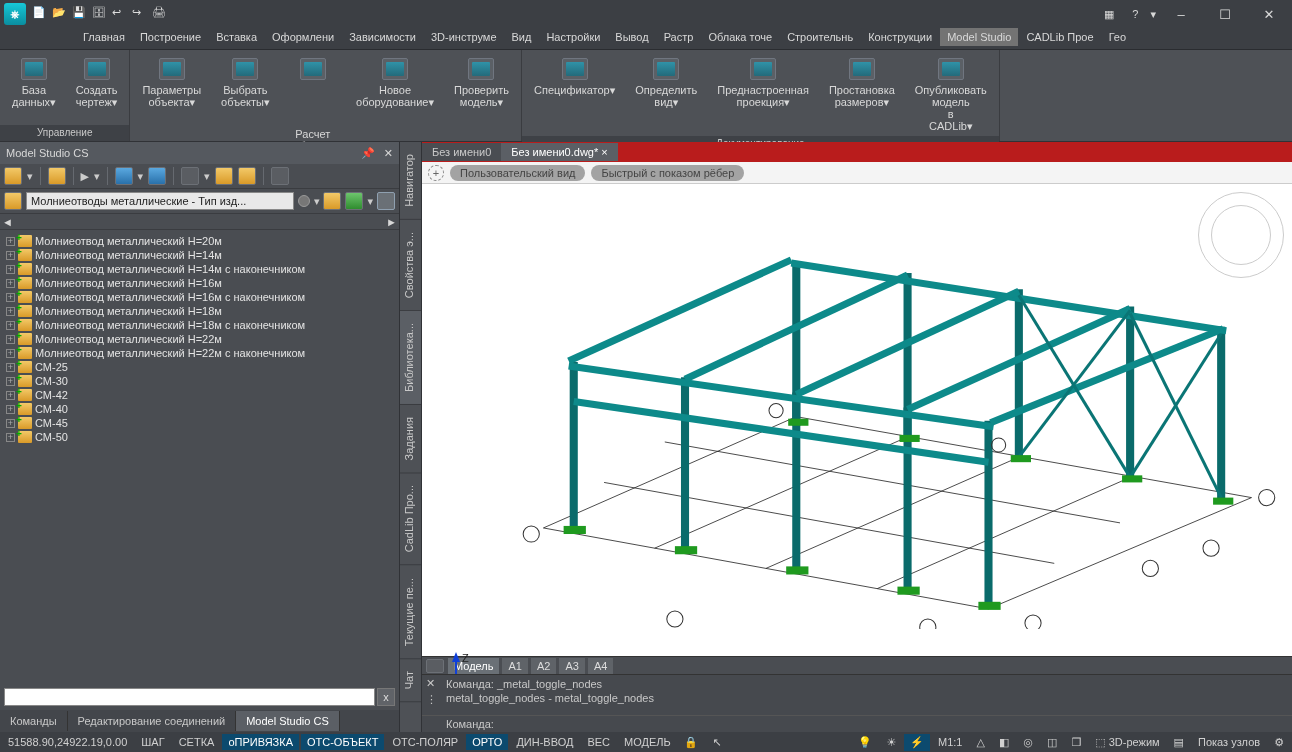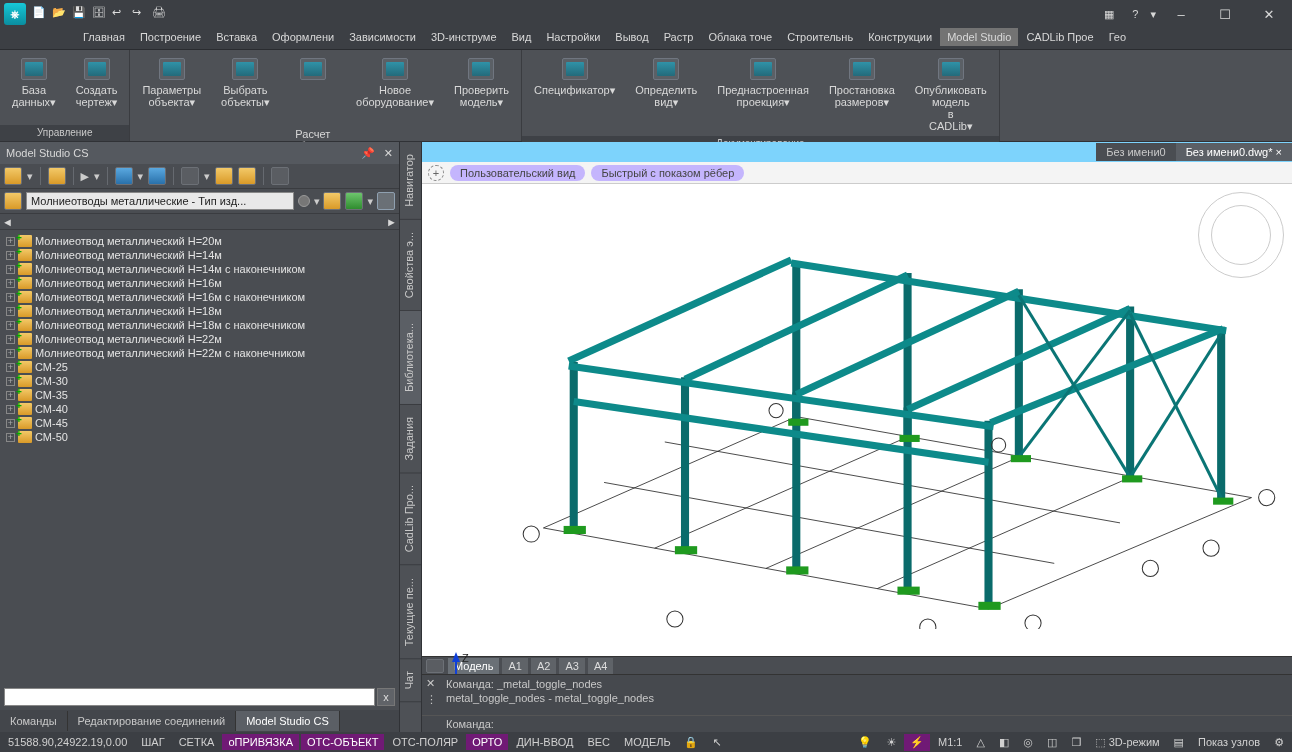--- a/index.html
+++ b/index.html
@@ -41,38 +41,38 @@
 .panel-filter { padding:4px; display:flex; gap:2px;}
 .panel-filter input { flex:1; height:18px; background:#fff; border:1px solid #888; }
 .panel-filter button { width:18px; height:18px; background:#606368; border:1px solid #777; color:#ddd; cursor:pointer;}
 .panel-tabs { height:22px; background:#43464b; display:flex; align-items:center;}
 .ptab { padding:4px 10px; cursor:pointer; color:#c8c8c8; border-right:1px solid #333;}
 .ptab.active { background:#5b5f65; color:#fff;}
 .side-tabs { width:22px; background:#4e5156; display:flex; flex-direction:column; border-right:1px solid #303236;}
 .side-tab { writing-mode:vertical-rl; transform:rotate(180deg); padding:12px 3px; text-align:center; cursor:pointer; color:#c8c8c8; border-top:1px solid #3a3c40; white-space:nowrap;}
 .side-tab.active { background:#5b5f65;}
 .viewarea { flex:1; display:flex; flex-direction:column; min-width:0;}
-.doctabs { height:20px; background:#7dd3fc; display:flex; align-items:center;justify-content:flex-end;}
+.doctabs { height:20px; background:#b91c1c; display:flex; align-items:center;}
 .doctab { padding:3px 10px; color:#c9c9c9; cursor:pointer; background:#4a4d52;}
 .doctab.active { background:#5b5f65; color:#fff;}
 .viewbar { height:22px; background:#f4f4f4; display:flex; align-items:center; gap:6px; padding:0 6px; border-bottom:1px solid #ccc;}
-.viewbar .chip { background:#c4b5fd; border-radius:9px; padding:2px 10px; color:#444; cursor:pointer;}
+.viewbar .chip { background:#a3a3a3; border-radius:9px; padding:2px 10px; color:#444; cursor:pointer;}
 .viewbar .plus-circ { width:16px; height:16px; border:1px dashed #888; border-radius:50%; display:flex; align-items:center; justify-content:center; color:#666; cursor:pointer;}
 .canvas { flex:1; background:#fff; position:relative;}
 .canvas svg { position:absolute; inset:0;}
 .vstatus { height:18px; background:#4a4d52; display:flex; align-items:center; gap:4px; padding:0 4px; border-top:1px solid #333;}
 .vtab { padding:2px 10px; background:#5f6368; cursor:pointer; color:#ddd;}
 .vtab.small { padding:2px 6px;}
 .vtab.active { background:#6a7076; color:#fff;}
 .cmdline { height:58px; background:#46494e; display:flex; flex-direction:column; border-top:1px solid #333; font-family:Consolas,monospace; color:#c8c8c8;}
 .cmdline .log { flex:1; padding:2px 24px; line-height:14px; overflow:hidden;}
 .cmdline .prompt { display:flex; align-items:center; padding:2px 24px; border-top:1px solid #555;}
 .statusbar { height:20px; background:#3c3f44; display:flex; align-items:center; color:#d0d0d0; gap:2px; padding:0 2px;}
 .statusbar .sitem { padding:2px 6px; cursor:pointer; white-space:nowrap;}
-.statusbar .sitem.on { background:#701a75; color:#fff;}
+.statusbar .sitem.on { background:#0c4a6e; color:#fff;}
 .statusbar .flex { flex:1;}
 .viewcube { position:absolute; top:8px; right:8px; width:86px; height:86px; border:1px solid #ccc; border-radius:50%; background:rgba(255,255,255,.6);}
 .viewcube::before{content:"";position:absolute;inset:12px;border:1px solid #ccc;border-radius:50%;}
 .axis-gizmo { position:absolute; left:14px; bottom:8px; }
 </style>
 </head>
 <body>
 
 <div class="titlebar">
   <div class="app-icon">⎈</div>
@@ -275,21 +275,21 @@
           <span>СМ-25</span>
         </div>
         <div class="tree-item">
           <span class="expand">+</span>
           <span class="plus yellow"></span>
           <span>СМ-30</span>
         </div>
         <div class="tree-item">
           <span class="expand">+</span>
           <span class="plus yellow"></span>
-          <span>СМ-35</span>
+          <span>СМ-42</span>
         </div>
         <div class="tree-item">
           <span class="expand">+</span>
           <span class="plus yellow"></span>
           <span>СМ-40</span>
         </div>
         <div class="tree-item">
           <span class="expand">+</span>
           <span class="plus yellow"></span>
           <span>СМ-45</span>

